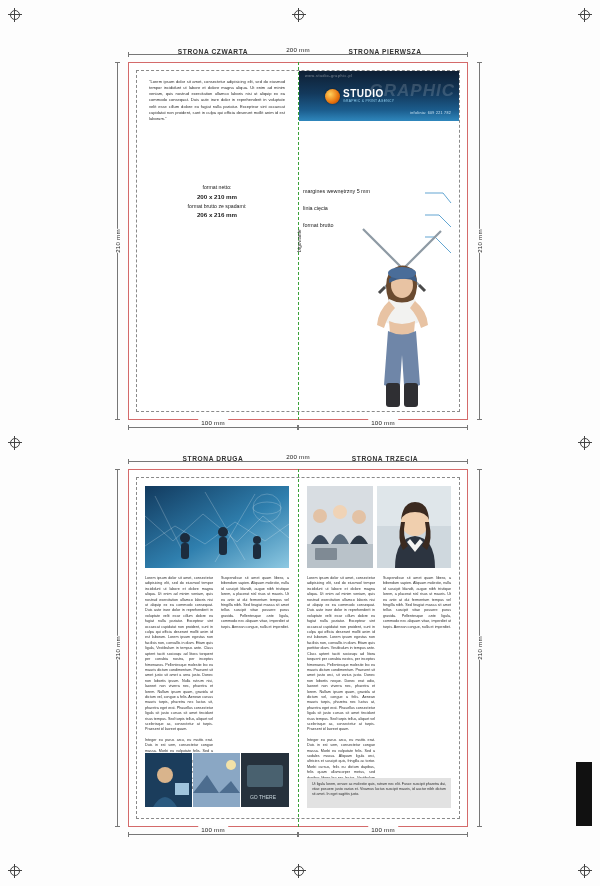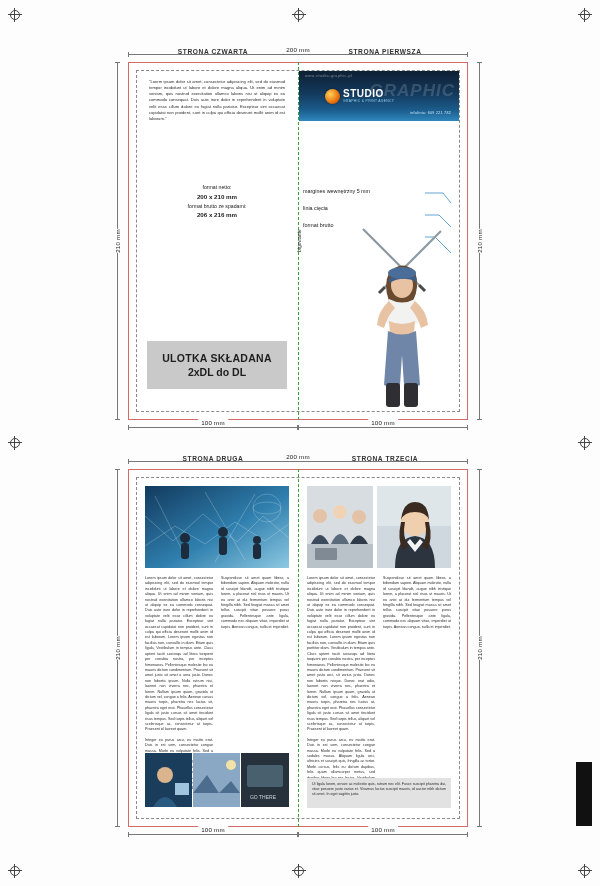--- a/index.html
+++ b/index.html
@@ -301,24 +301,20 @@
     <div style="position:absolute; left:9px; top:9px; width:160px; height:340px; background:#fff;">
       <div class="lorem-block" style="left:12px; top:8px; width:136px;">"Lorem ipsum dolor sit amet, consectetur adipisicing elit, sed do eiusmod tempor incididunt ut labore et dolore magna aliqua. Ut enim ad minim veniam, quis nostrud exercitation ullamco laboris nisi ut aliquip ex ea commodo consequat. Duis aute irure dolor in reprehenderit in voluptate velit esse cillum dolore eu fugiat nulla pariatur. Excepteur sint occaecat cupidatat non proident, sunt in culpa qui officia deserunt mollit anim id est laborum."</div>
 
       <div class="format-info" style="top:112px;">
         <div>format netto:</div>
         <div><b>200 x 210 mm</b></div>
         <div>format brutto ze spadami:</div>
         <div><b>206 x 216 mm</b></div>
       </div>
 
-      <div class="ulotka-band" style="left:10px; bottom:22px; width:140px;">
-        <div class="t1">ULOTKA SKŁADANA</div>
-        <div class="t2">2xDL do DL</div>
-      </div>
     </div>
 
     <div style="position:absolute; left:171px; top:9px; width:160px; height:340px; background:#fff; overflow:hidden;">
 
       <div class="cover-header">
         <div class="toptag">www.studio-graphic.pl</div>
         <div class="ghosttext">GRAPHIC</div>
         <div class="logo-wrap">
           <span class="logo-mark"></span>
           <span class="logo-text">

